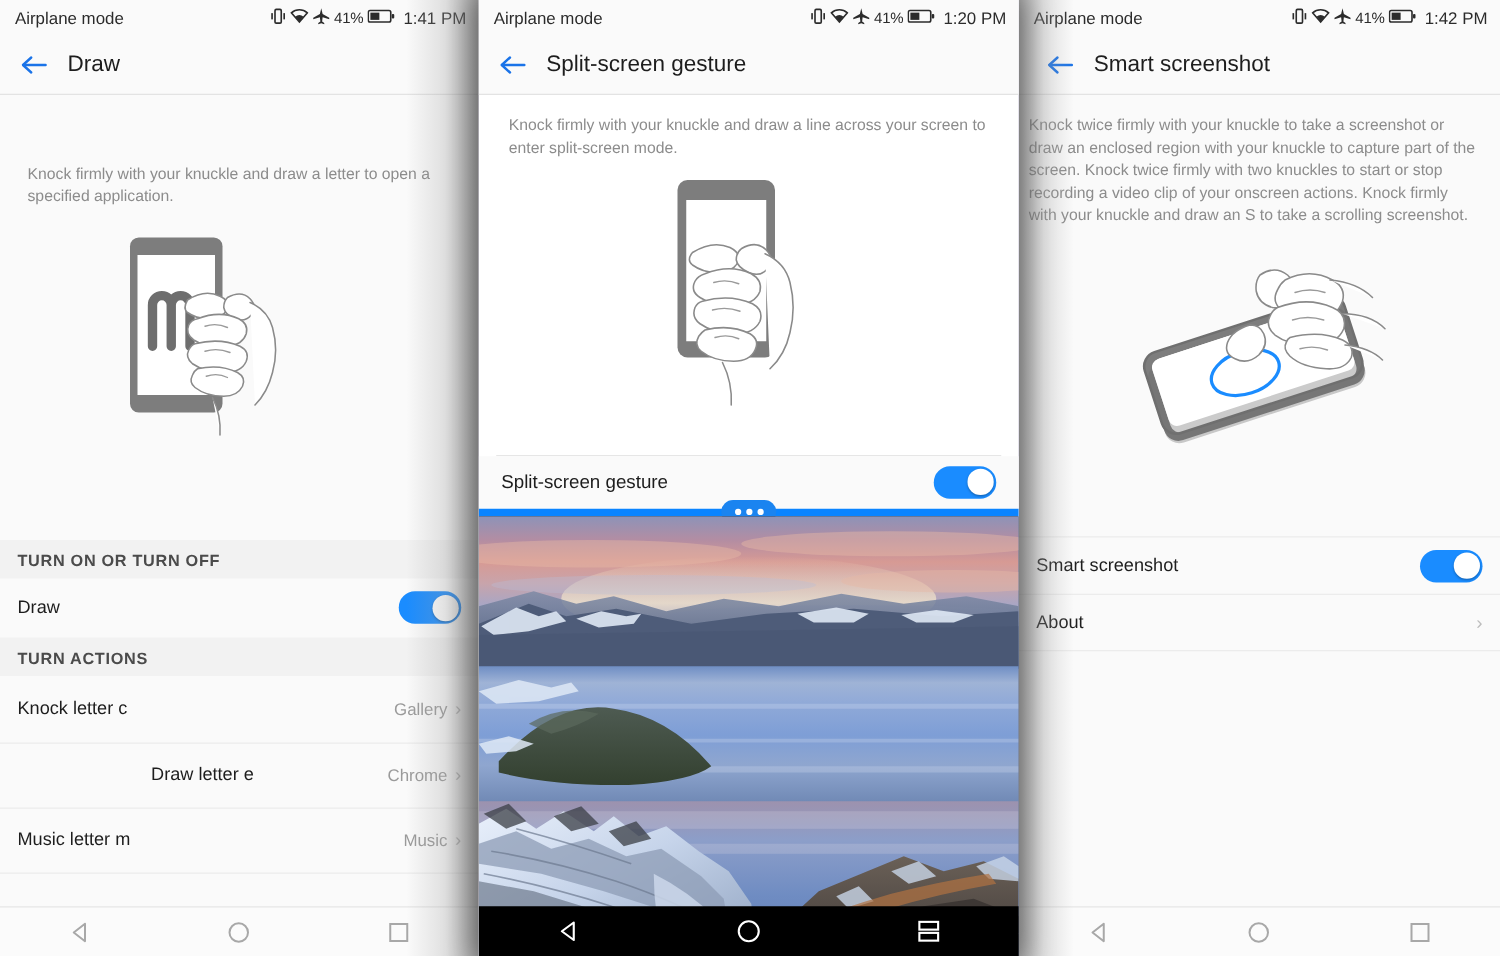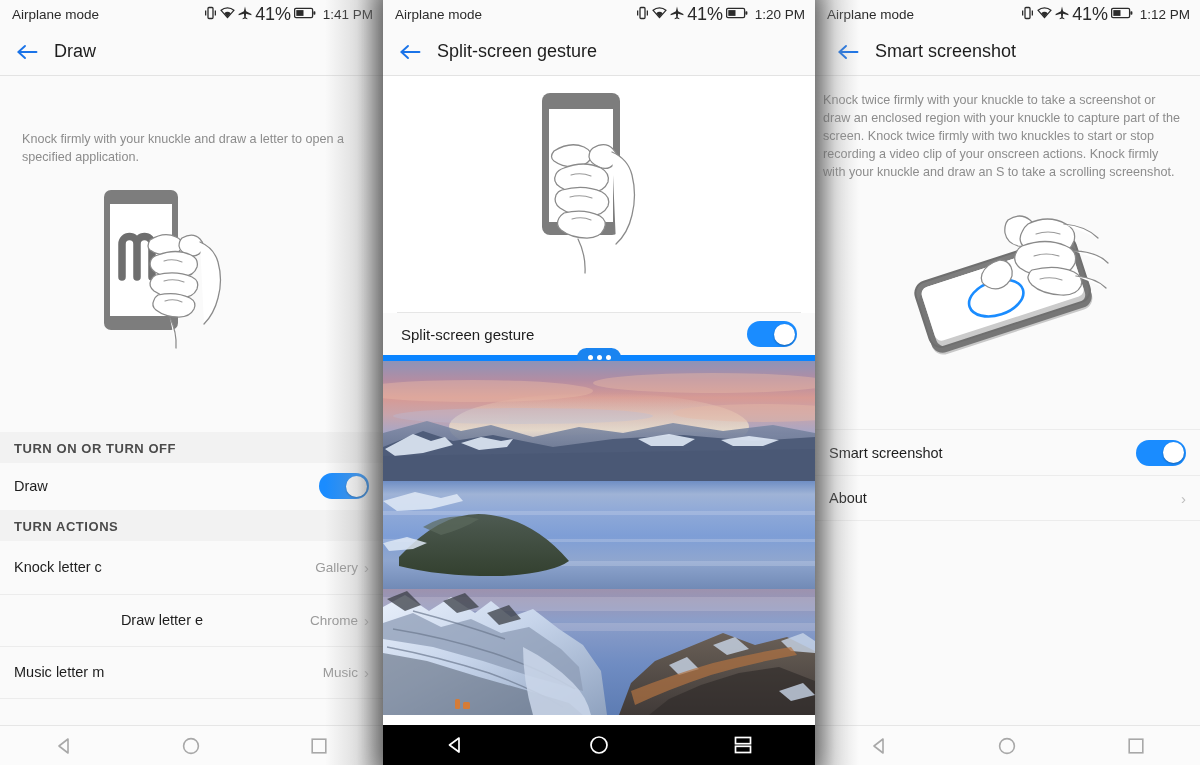--- a/index.html
+++ b/index.html
@@ -15,21 +15,21 @@
   .panel{position:absolute;top:0;background:#fafafa;overflow:hidden;}
 
   .statusbar{
     position:relative;height:28px;background:#fafafa;
     display:flex;align-items:center;padding:0 10px 0 12px;
     font-size:13.5px;color:#2b2b2b;box-sizing:border-box;
   }
   .sb-left{flex:0 0 auto;white-space:nowrap;}
   .sb-spacer{flex:1 1 auto;}
   .sb-right{display:flex;align-items:center;gap:3px;white-space:nowrap;font-size:13px;color:#2b2b2b;}
-  .sb-pct{font-size:18px;letter-spacing:-0.2px;}
+  .sb-pct{font-size:12px;letter-spacing:-0.2px;}
   .sb-time{font-size:13.5px;margin-left:4px;}
 
   .ico{display:inline-block;vertical-align:middle;}
 
   
   .appbar{
     height:48px;background:#fafafa;display:flex;align-items:center;
     padding-left:10px;box-sizing:border-box;
     border-bottom:1px solid #e3e3e3;
   }
@@ -287,20 +287,21 @@
     <div class="appbar">
       <div class="backbtn">
         <svg width="24" height="20" viewBox="0 0 24 20">
             <path d="M10 4 L3.4 10 L10 16" fill="none" stroke="#1a73e8" stroke-width="1.9" stroke-linecap="round" stroke-linejoin="round"></path>
             <path d="M3.6 10 H21.5" stroke="#1a73e8" stroke-width="1.9" stroke-linecap="round"></path>
           </svg>
       </div>
       <div class="appbar-title">Split-screen gesture</div>
     </div>
 
+    <div class="desc" style="padding:16px 24px 0 24px;">Knock firmly with your knuckle and draw a line across your screen to enter split-screen mode.</div>
 
     <div class="illus" style="height:212px;">
       <svg width="215" height="195" viewBox="0 0 215 195">
         <rect x="50" y="8" width="78" height="142" rx="8" fill="#7d7d7d"></rect>
         <rect x="57" y="24" width="64" height="113" fill="#ffffff"></rect>
         <g fill="#ffffff" stroke="#8a8a8a" stroke-width="1.25" stroke-linejoin="round" stroke-linecap="round">
           <path d="M62 66 q16-10 30-4 q8 4 7 10 q-2 7-11 9 q-15 3-26-5 q-5-4 0-10 Z"></path>
           <path d="M101 63 q12-7 20 1 q7 7 1 15 q-6 7-15 3 q-9-4-10-10 q0-6 4-9 Z"></path>
           <path d="M72 83 q20-8 37 0 q9 5 7 14 q-4 10-18 11 q-18 2-30-6 q-8-5-4-13 q2-4 8-6 Z"></path>
           <path d="M70 105 q22-6 40 2 q9 5 6 14 q-5 10-19 10 q-18 0-29-8 q-7-5-4-13 q2-4 6-5 Z"></path>
@@ -513,21 +514,21 @@
             </svg>
         </span>
         <span class="sb-pct">41%</span>
         <span class="ico">
           <svg width="22" height="12" viewBox="0 0 22 12">
               <rect x="0.6" y="1.4" width="18" height="9.2" rx="1.4" fill="none" stroke="#2b2b2b" stroke-width="1.3"></rect>
               <rect x="2.3" y="3.1" width="7.2" height="5.8" fill="#2b2b2b"></rect>
               <rect x="19.4" y="4.2" width="2" height="3.6" rx="0.8" fill="#2b2b2b"></rect>
             </svg>
         </span>
-        <span class="sb-time">1:12 PM</span>
+        <span class="sb-time">1:42 PM</span>
       </span>
     </div>
 
     <div class="appbar">
       <div class="backbtn" style="margin-left:6px;">
         <svg width="24" height="20" viewBox="0 0 24 20">
             <path d="M10 4 L3.4 10 L10 16" fill="none" stroke="#1a73e8" stroke-width="1.9" stroke-linecap="round" stroke-linejoin="round"></path>
             <path d="M3.6 10 H21.5" stroke="#1a73e8" stroke-width="1.9" stroke-linecap="round"></path>
           </svg>
       </div>

